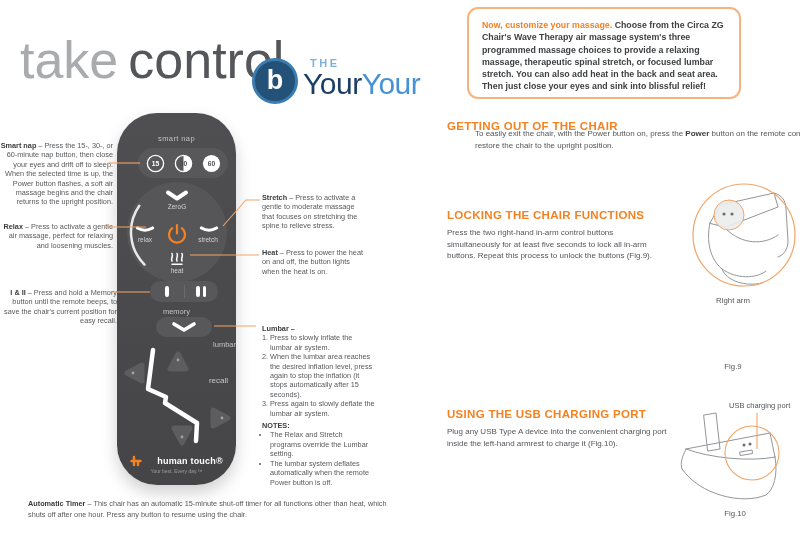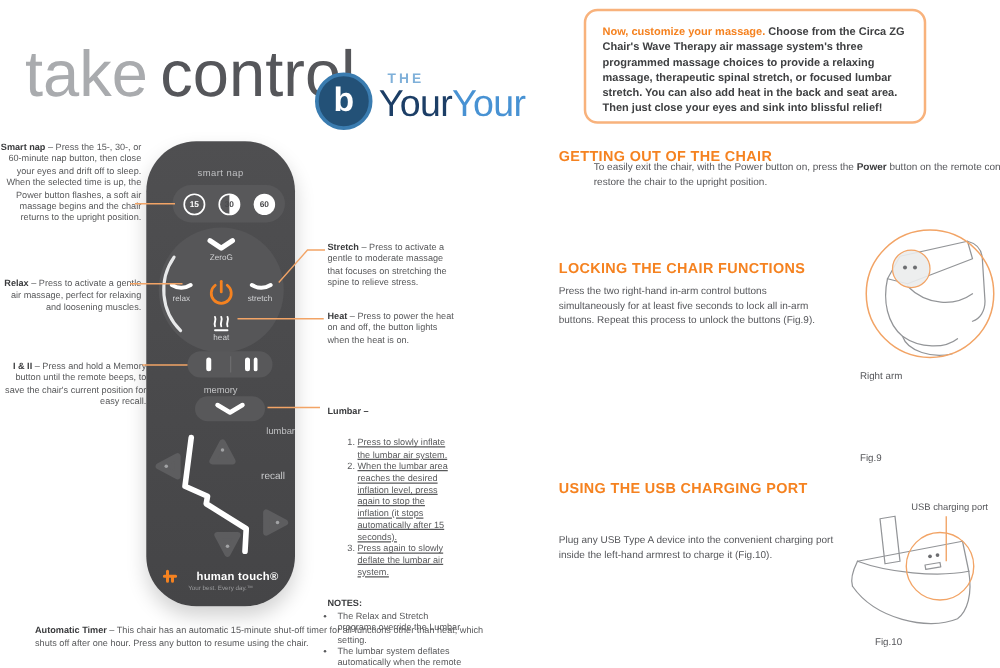--- a/index.html
+++ b/index.html
@@ -61,49 +61,49 @@
   .rc-brand-name { color:#ffffff; font-size:9px; font-weight:bold; letter-spacing:.2px; }
   .rc-brand-tag { color:#9b9c9e; font-size:5px; margin-top:1px; }
 
   
   .connectors { position:absolute; left:0; top:0; z-index:2; pointer-events:none; }
 
   
   .ann { position:absolute; font-size:7.3px; line-height:9.4px; color:#58595b; }
   .ann b { color:#3a3b3d; }
   .ann-right-align { text-align:right; }
-  .ann-smartnap { left:0; top:113px; width:113px;text-align:right; }
+  .ann-smartnap { left:0; top:141px; width:113px;text-align:right; }
   .ann-relax    { left:0; top:222px; width:113px; }
   .ann-memory   { left:0; top:288px; width:117px; }
   .ann-stretch  { left:262px; top:193px; width:106px; }
   .ann-heat     { left:262px; top:248px; width:104px; }
   .ann-lumbar   { left:253px; top:324px; width:122px; }
   .ann-lumbar .lumbar-term { display:block; padding-left:9px; }
-  .ann-lumbar ol { margin:16px; padding-left:17px;text-decoration:underline; }
+  .ann-lumbar ol { margin:0; padding-left:17px; }
   .ann-lumbar ol li { margin:0; }
   .ann-lumbar .notes-label { display:block; padding-left:9px; margin-top:3px; }
   .ann-lumbar ul { margin:0; padding-left:17px; list-style:disc; }
   .ann-timer { left:28px; top:499px; width:372px; line-height:10.8px; }
 
   
   .sec-h { position:absolute; color:#f58220; font-size:11.5px; font-weight:bold; letter-spacing:.3px; }
   .sec-p { position:absolute; font-size:8px; line-height:11.5px; color:#55565a; }
   .sec-p b { color:#3a3b3d; }
   .h-getting { left:447px; top:110px;margin-top:10px; }
   .p-getting { left:447px; top:128px; width:352px;margin-left:28px; }
   .h-locking { left:447px; top:209px; }
   .p-locking { left:447px; top:227px; width:220px; }
-  .h-usb     { left:447px; top:385px; }
+  .h-usb     { left:447px; top:408px; }
   .p-usb     { left:447px; top:426px; width:224px; }
 
   
   .fig-svg { position:absolute; }
   .fig9-svg  { left:686px; top:171px; }
   .fig10-svg { left:670px; top:383px; }
-  .fig-caption { position:absolute; font-size:7.8px; color:#55565a; }
+  .fig-caption { position:absolute; font-size:7.8px; color:#55565a; text-align:center; }
   .fig9-caption { left:688px; top:296px; width:90px; }
   .fig9-label   { left:688px; top:314px; width:90px;margin-top:48px; }
   .fig10-callout{ position:absolute; left:729px; top:401px; font-size:7.5px; color:#55565a; }
   .fig10-label  { left:700px; top:509px; width:70px; }
 </style>
 </head>
 <body>
 
 <div class="page">
 

